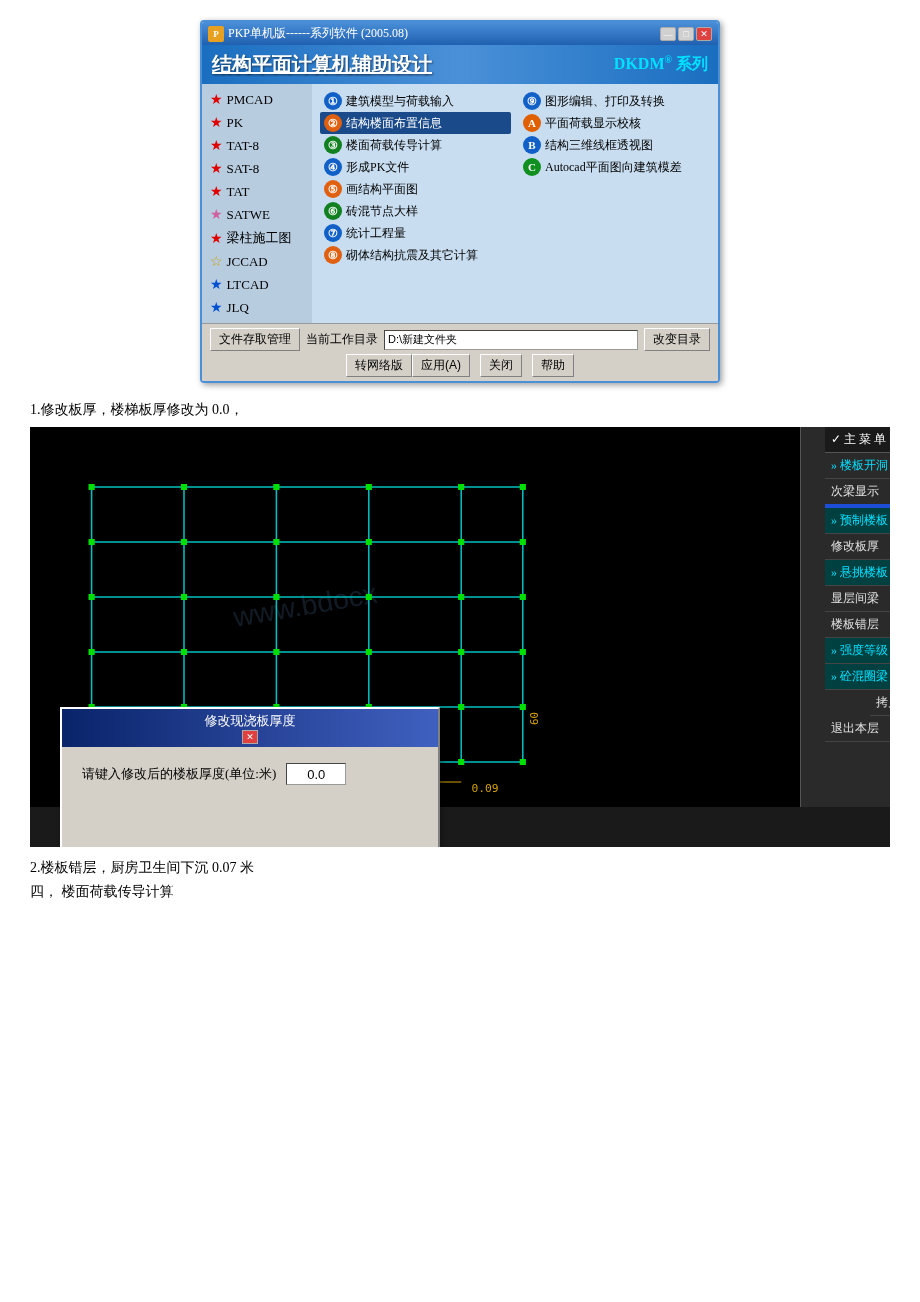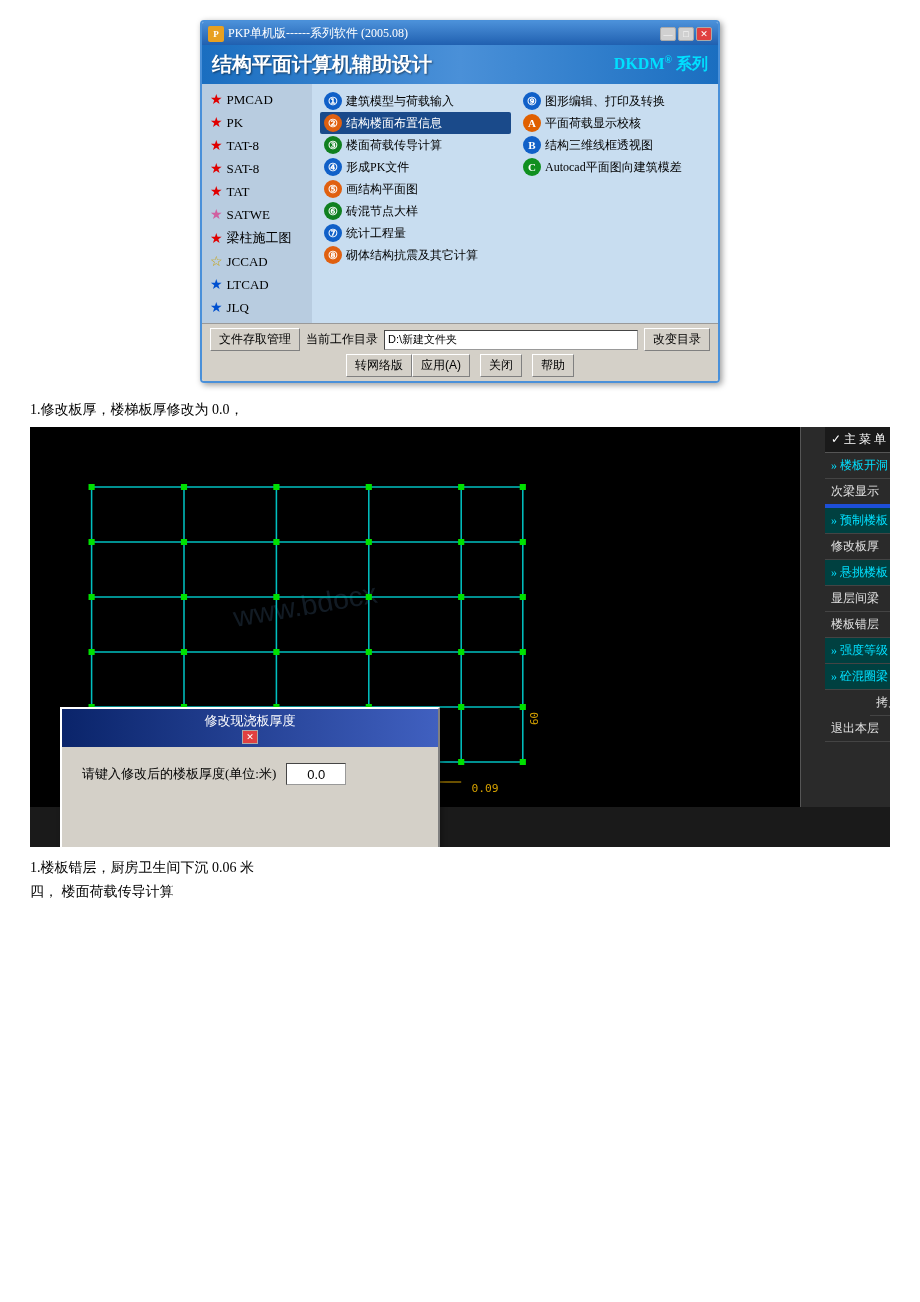--- a/index.html
+++ b/index.html
@@ -77,20 +77,21 @@
       padding: 6px 10px;
       display: flex;
       align-items: center;
       justify-content: space-between;
     }
     .header-title-cn {
       color: #fff;
       font-size: 20px;
       font-weight: bold;
       text-shadow: 1px 1px 2px rgba(0,0,0,0.5);
+      text-decoration: underline;
     }
     .header-brand {
       color: #00e0ff;
       font-size: 16px;
       font-weight: bold;
     }
     .header-brand sup { font-size: 10px; }
 
     .window-main {
       background: #c8ddf0;
@@ -601,16 +602,16 @@
         </div>
         <div class="dialog-btns">
           <button class="dialog-btn">确 定</button>
           <button class="dialog-btn">结 束</button>
         </div>
       </div>
     </div>
 
   </div>
 
-  <p class="bottom-text">1.楼板错层，厨房卫生间下沉 0.06 米</p>
+  <p class="bottom-text">2.楼板错层，厨房卫生间下沉 0.07 米</p>
   <p class="bottom-text">四，  楼面荷载传导计算</p>
 
 </div>
 
 </body></html>

